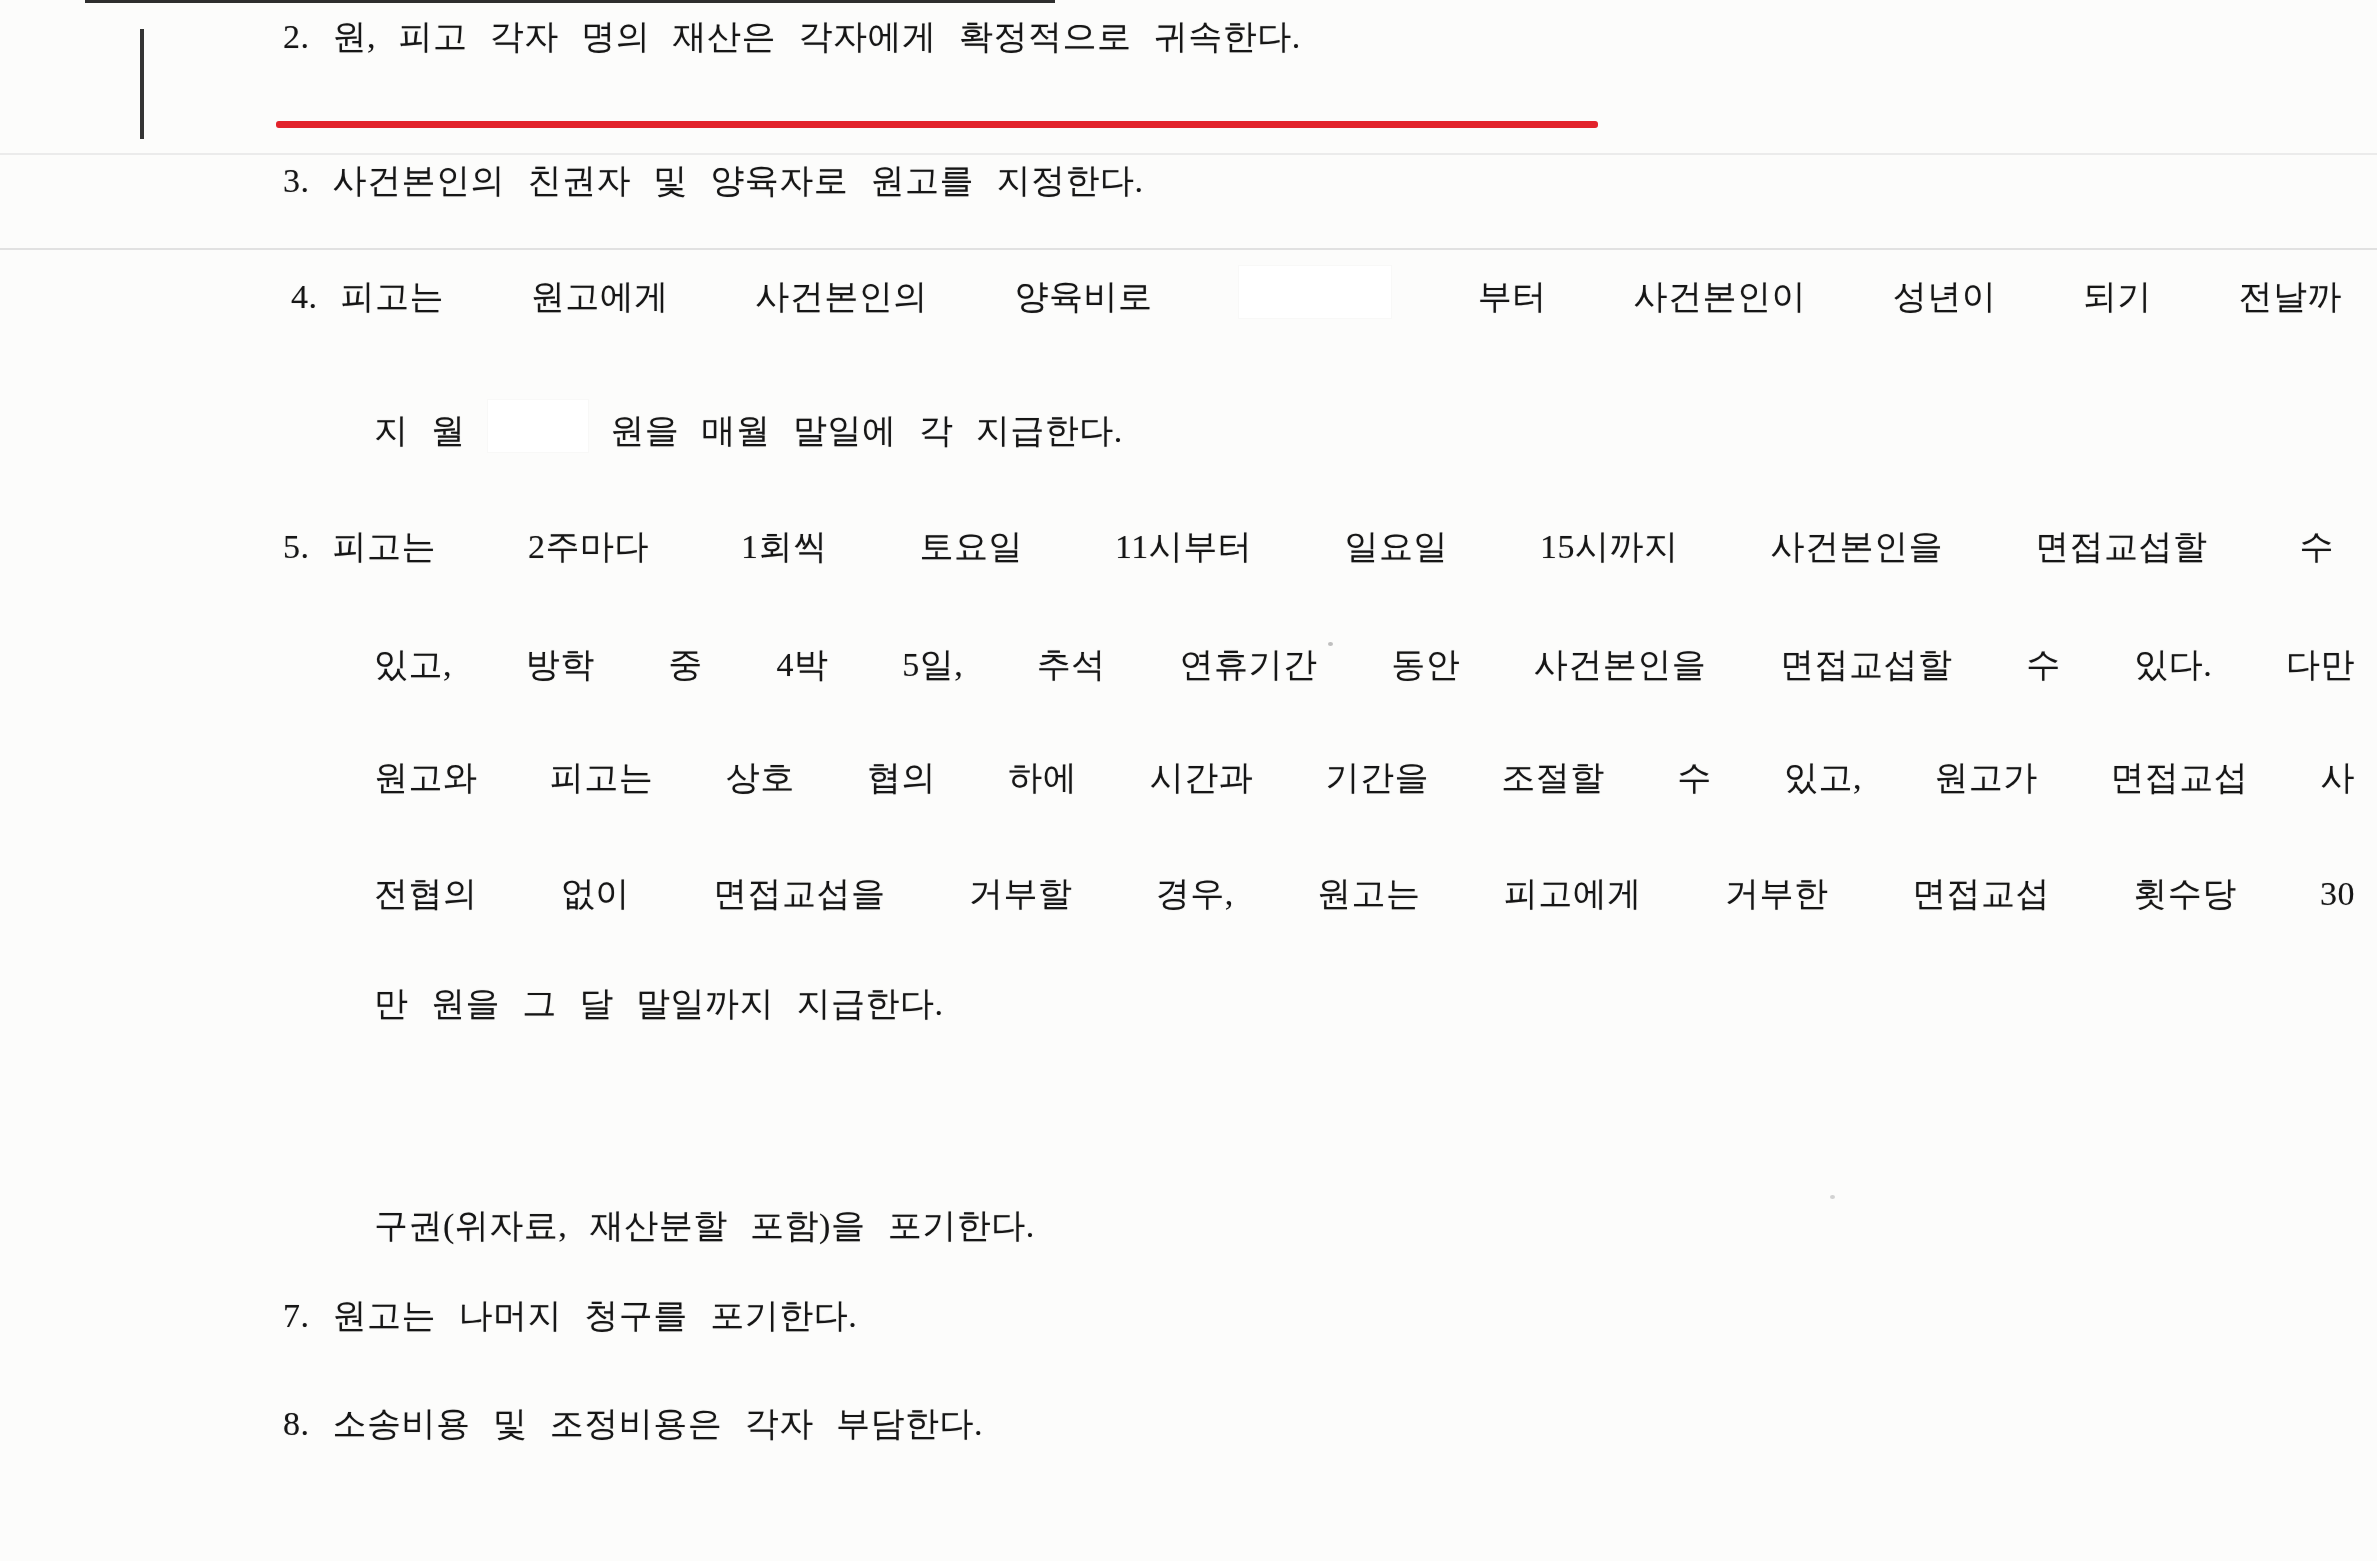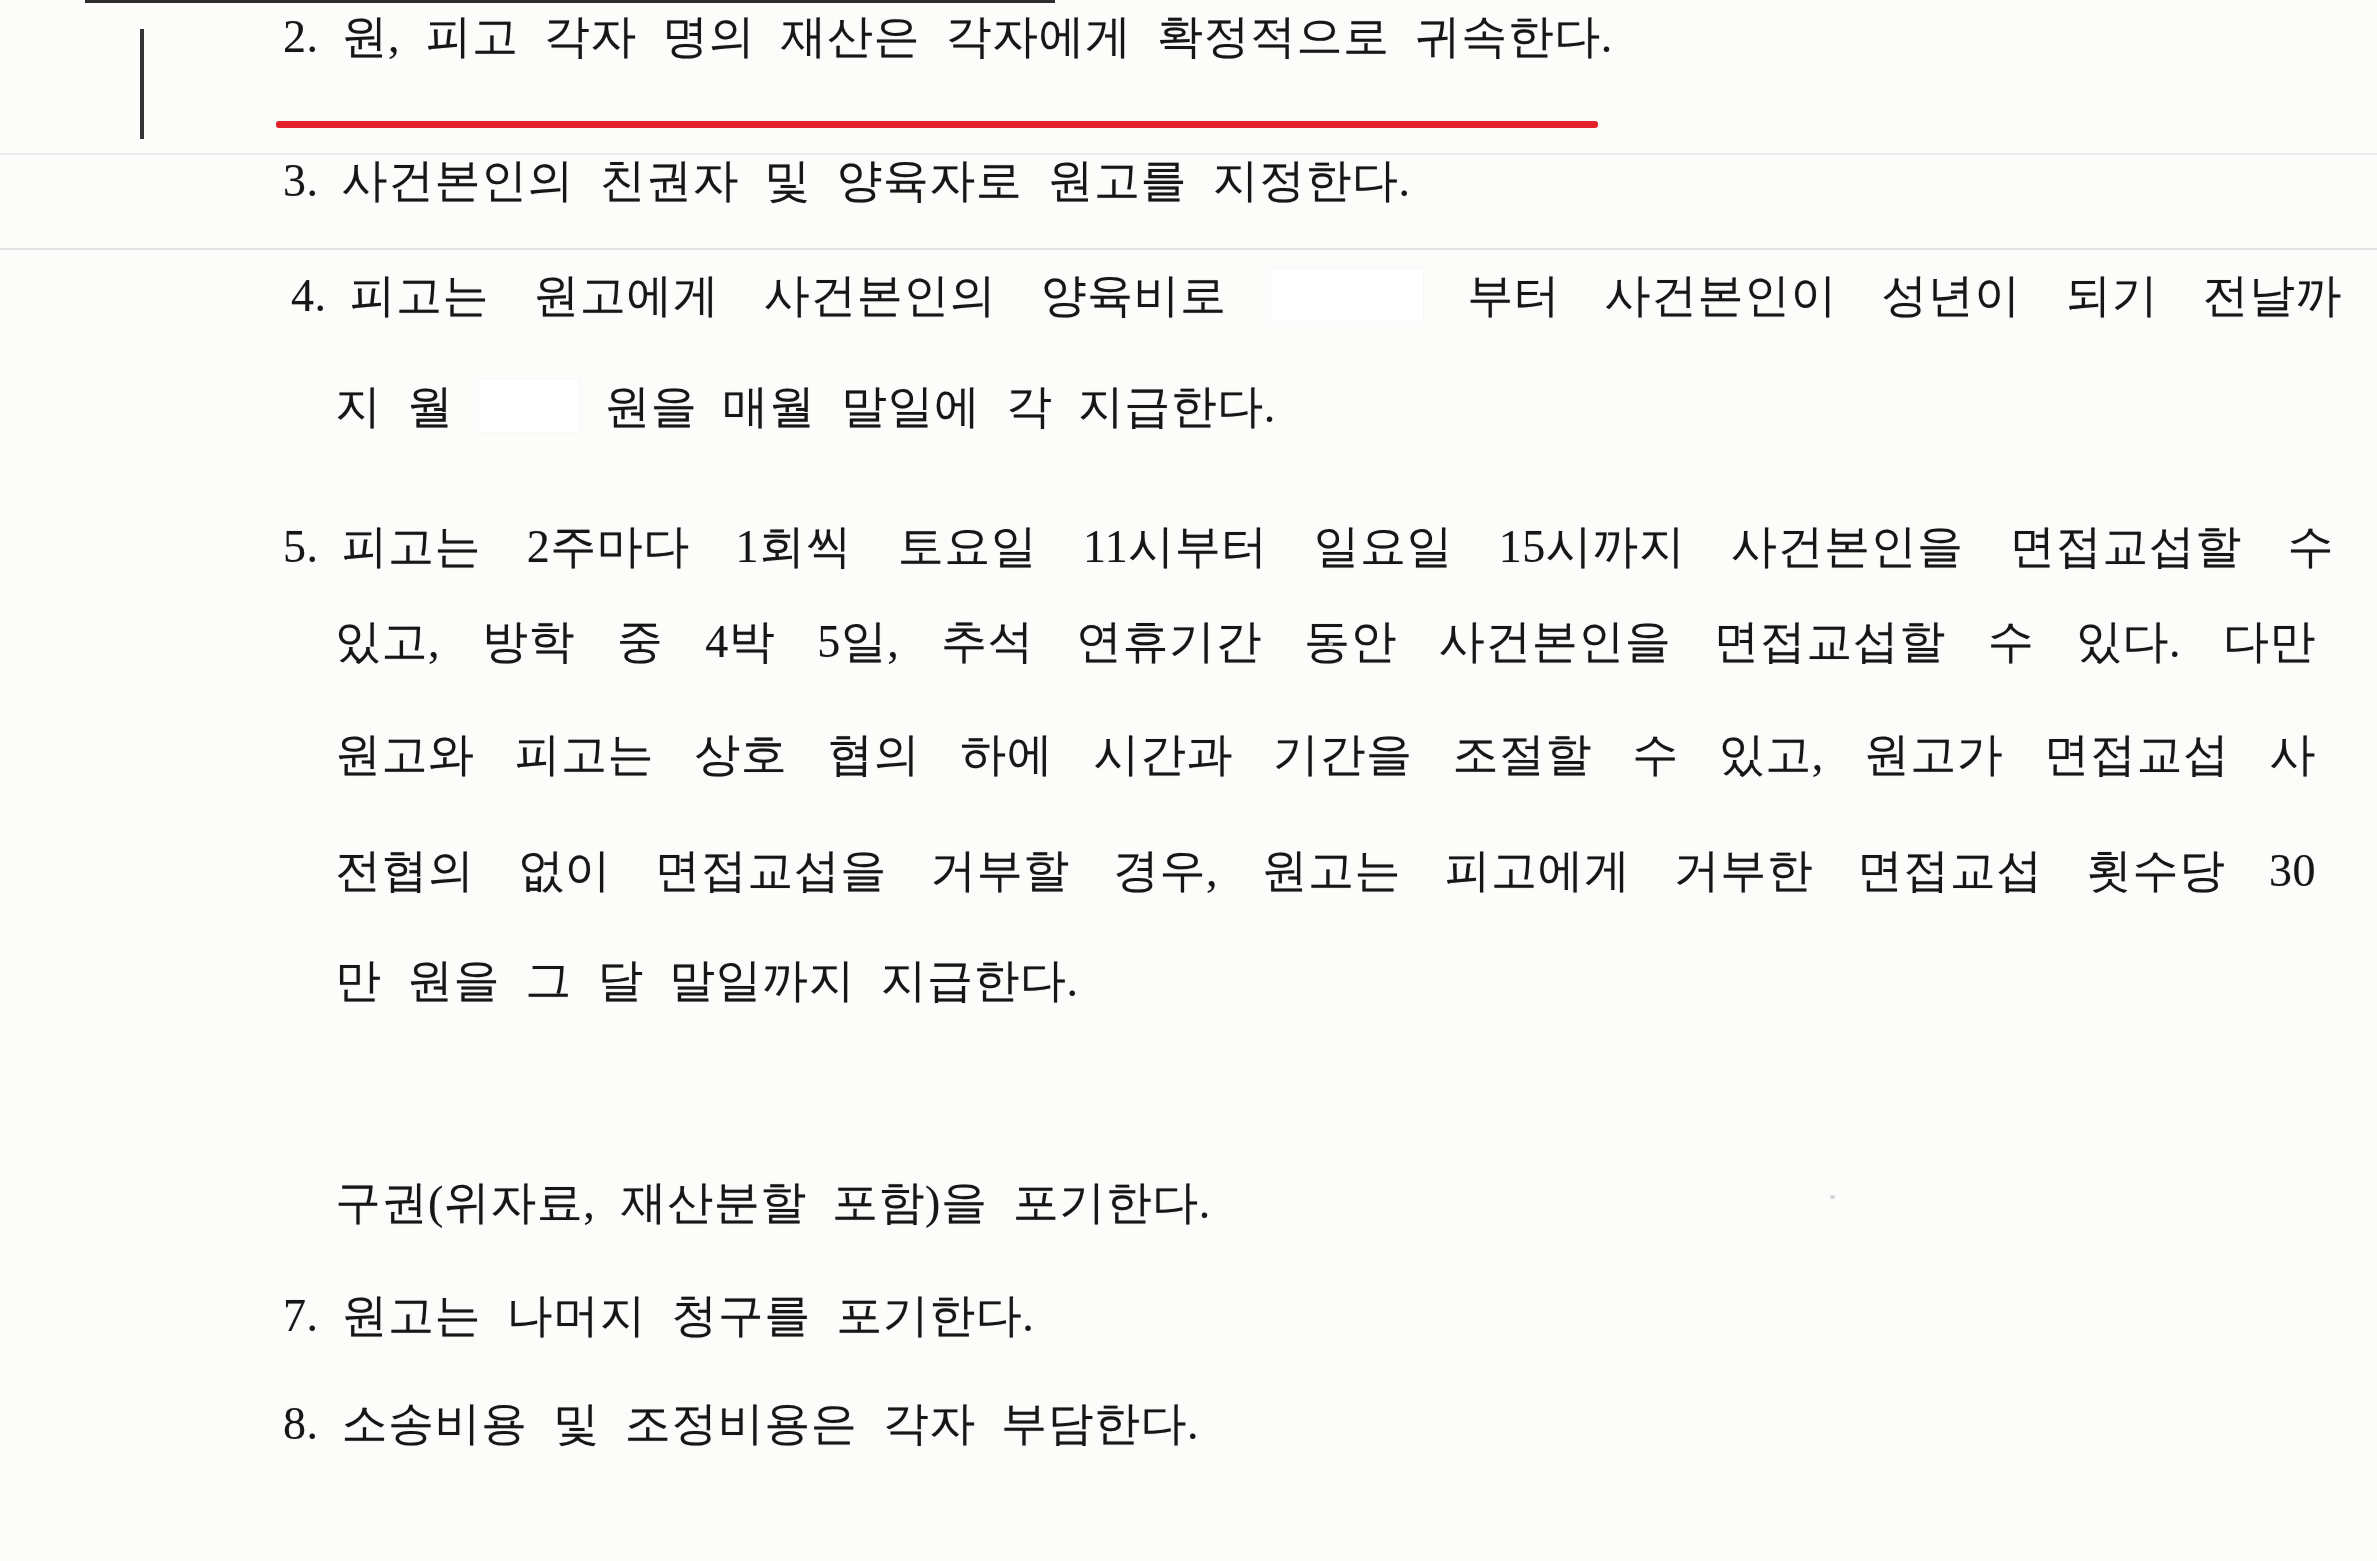--- a/index.html
+++ b/index.html
@@ -11,35 +11,35 @@
     position: relative;
     width: 2378px;
     height: 1561px;
     overflow: hidden;
     background: #fcfcfb;
     font-family: "Liberation Serif", "DejaVu Serif", serif;
     color: #161616;
   }
   .line {
     position: absolute;
-    font-size: 46px;
+    font-size: 34px;
     line-height: 60px;
     letter-spacing: 0.5px;
     word-spacing: 13.4px;
     white-space: nowrap;
     text-shadow: 0 0 1px rgba(25,25,25,0.35);
   }
   .line.just {
     white-space: normal;
     text-align: justify;
     text-align-last: justify;
   }
   .num { margin-right: 23px; }
   .numline { left: 283px; }
-  .contline { left: 335px; }
+  .contline { left: 374px; margin-top: 23px; }
   .redact {
     display: inline-block;
     height: 52px;
     vertical-align: -9.6px;
     background: #ffffff;
     box-shadow: 0 0 0 1px rgba(0,0,0,0.015);
   }
   .redact.r1 { width: 152px; }
   .redact.r2 { width: 100px; }
   #red-underline {

